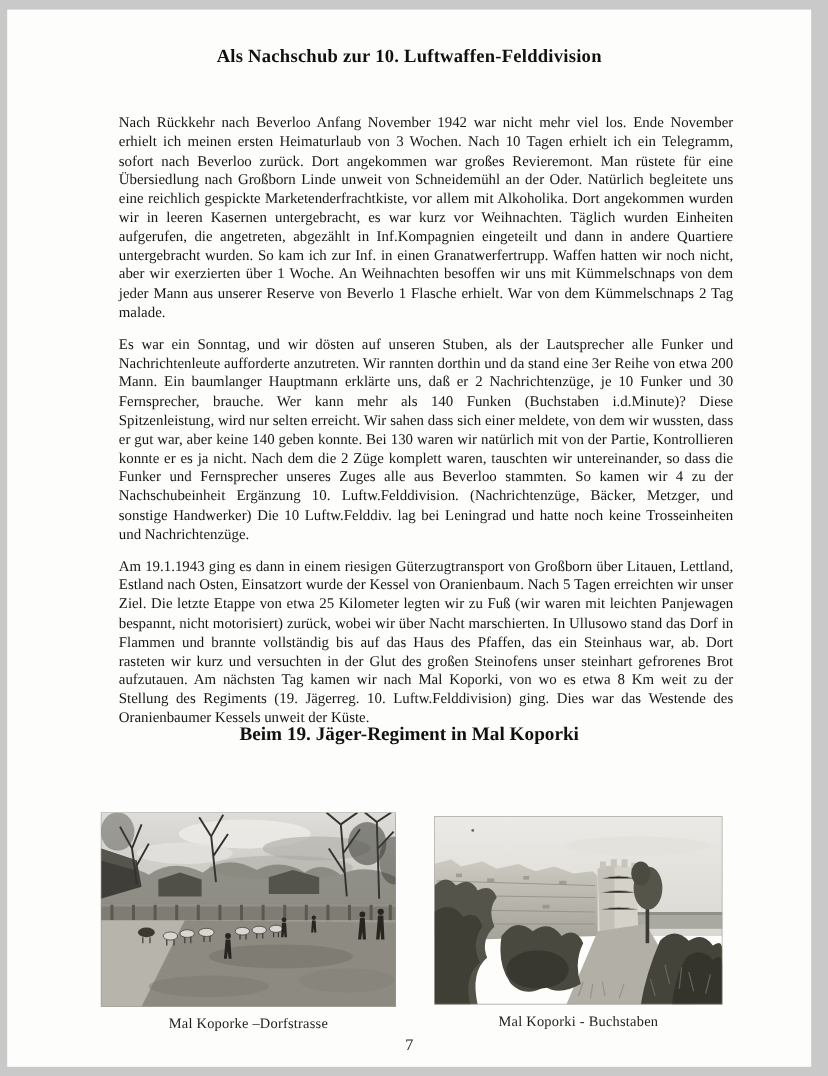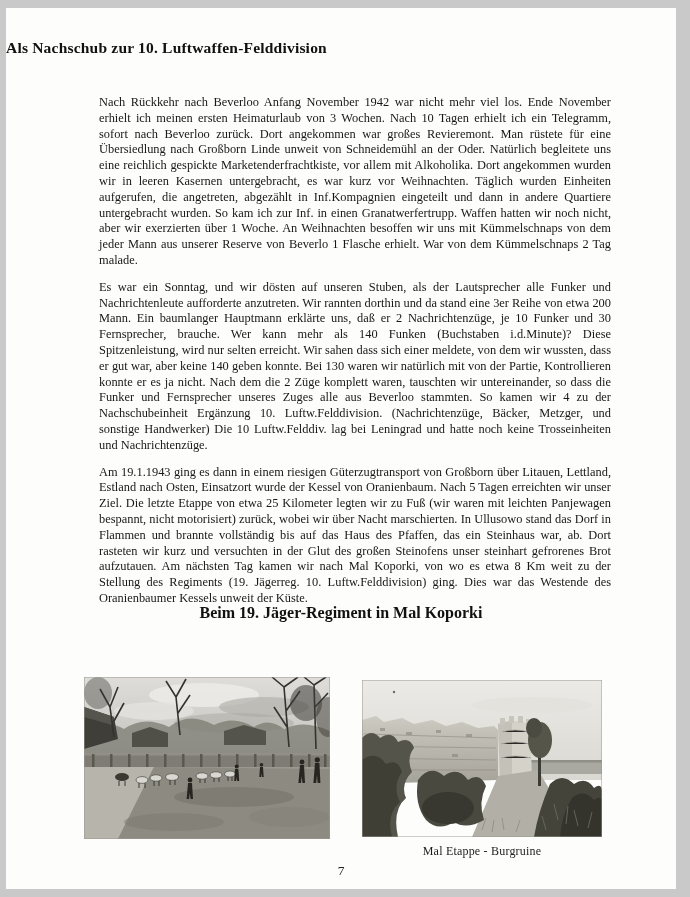--- a/index.html
+++ b/index.html
@@ -7,21 +7,21 @@
     width:690px;height:897px;position:relative;overflow:hidden;
     background:#c9c9c9;
     font-family:"Liberation Serif", serif;
   }
   .page{
     position:absolute;left:6px;top:8px;width:670px;height:881px;
     background:#fdfdfc;color:#1a1a1a;
   }
   .title{
     position:absolute;top:31px;left:0;width:100%;
-    text-align:left;font-weight:bold;font-size:15.5px;
+    text-align:center;font-weight:bold;font-size:15.5px;
     letter-spacing:.2px;color:#111;
   }
   .bodytext{
     position:absolute;top:76px;left:82px;width:534px;
     font-size:12.4px;line-height:15.8px;text-align:justify;
     color:#171717;
   }
   .bodytext p{margin:11px;}
   .heading2{
     position:absolute;top:596px;left:0;width:100%;
@@ -140,20 +140,21 @@
         <circle cx="152.7" cy="89.5" r="2"></circle>
         <path d="M216,88 l4,0 l1,18 l-2.6,0 l-0.6,-7 l-0.8,7 l-2.6,0 Z"></path>
         <circle cx="218" cy="85" r="2.4"></circle>
         <path d="M231,86 l4.4,0 l1,20 l-2.8,0 l-0.6,-8 l-0.8,8 l-2.8,0 Z"></path>
         <circle cx="233.3" cy="82.8" r="2.6"></circle>
         <path d="M176,90 l3,0 l0.7,10 l-1.8,0 l-0.4,-4 l-0.4,4 l-1.8,0 Z"></path>
         <circle cx="177.5" cy="87.8" r="1.8"></circle>
       </g>
       <rect x="0" y="0" width="246" height="162" fill="none" stroke="#9a9890" stroke-width="1"></rect>
     </svg>
+    <figcaption>Mal Koporke –Dorfstrasse</figcaption>
   </figure>
 
   <figure class="fig-right">
     <svg class="photo" viewBox="0 0 240 157" xmlns="http://www.w3.org/2000/svg">
       <defs>
         <linearGradient id="skyR" x1="0" y1="0" x2="0" y2="1">
           <stop offset="0" stop-color="#eceae6"></stop>
           <stop offset="1" stop-color="#d9d8d2"></stop>
         </linearGradient>
         <linearGradient id="wallR" x1="0" y1="0" x2="0" y2="1">
@@ -210,18 +211,18 @@
       <path d="M210,118 Q222,108 232,120 Q240,114 240,124 L240,157 L198,157 Q200,134 210,118 Z" fill="#34332c"></path>
       <g stroke="#6b6a5e" stroke-width="1" opacity="0.9">
         <path d="M196,140 l-4,-16 M204,144 l2,-18 M216,146 l-4,-16 M226,148 l4,-16 M184,150 l-4,-14"></path>
       </g>
 
       <g stroke="#8f8c81" stroke-width="1" opacity="0.8">
         <path d="M120,150 l4,-12 M130,152 l2,-12 M142,150 l-2,-12 M154,152 l4,-12"></path>
       </g>
       <rect x="0" y="0" width="240" height="157" fill="none" stroke="#9a9890" stroke-width="1"></rect>
     </svg>
-    <figcaption>Mal Etappe - Burgruine</figcaption>
+    <figcaption>Mal Koporki - Buchstaben</figcaption>
   </figure>
 
   <div class="pagenum">7</div>
 
 </div>
 
 </body></html>

